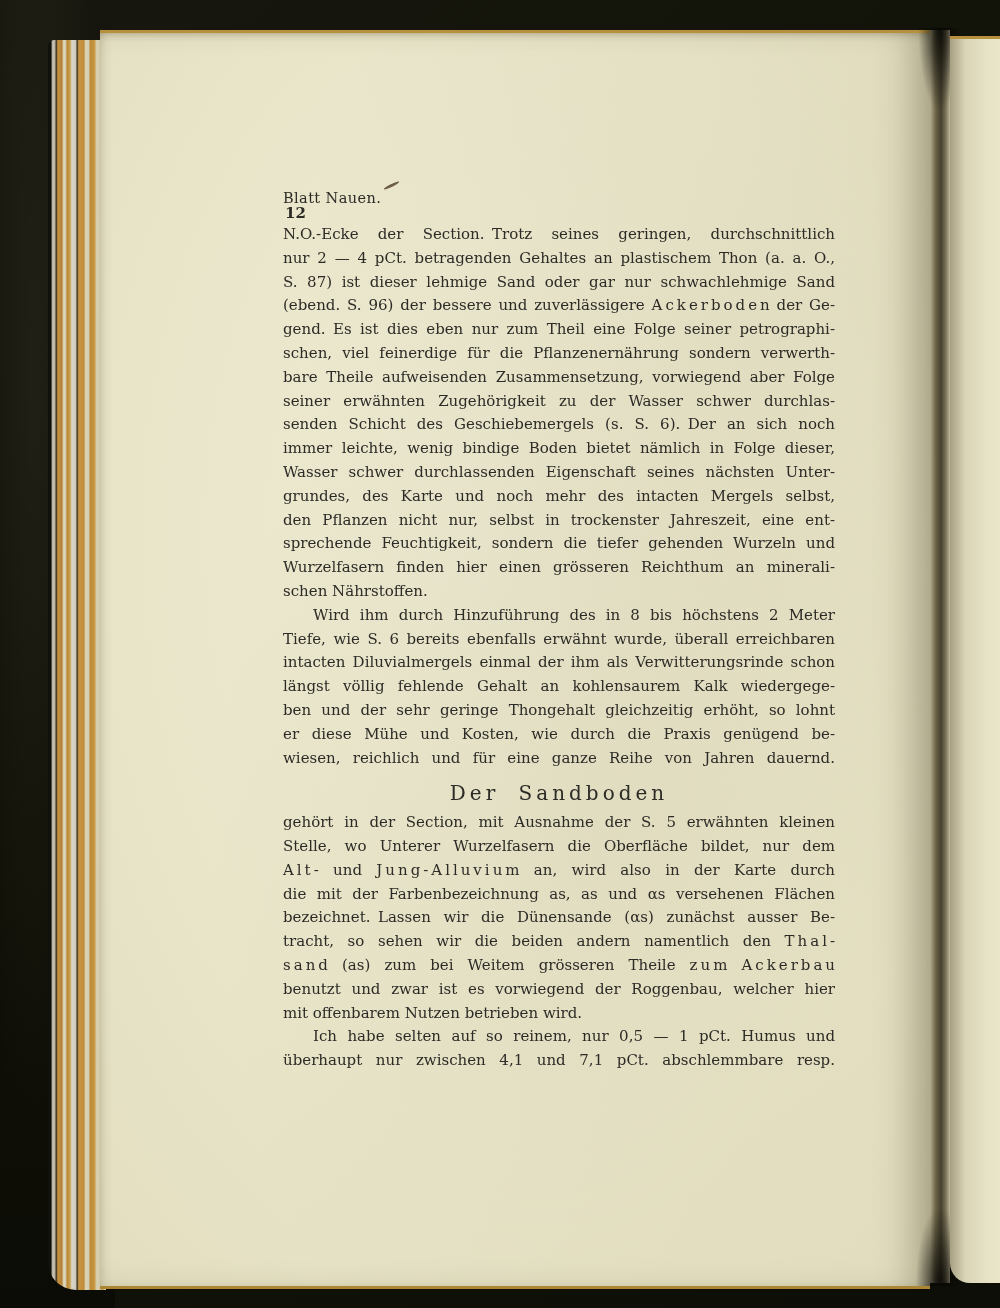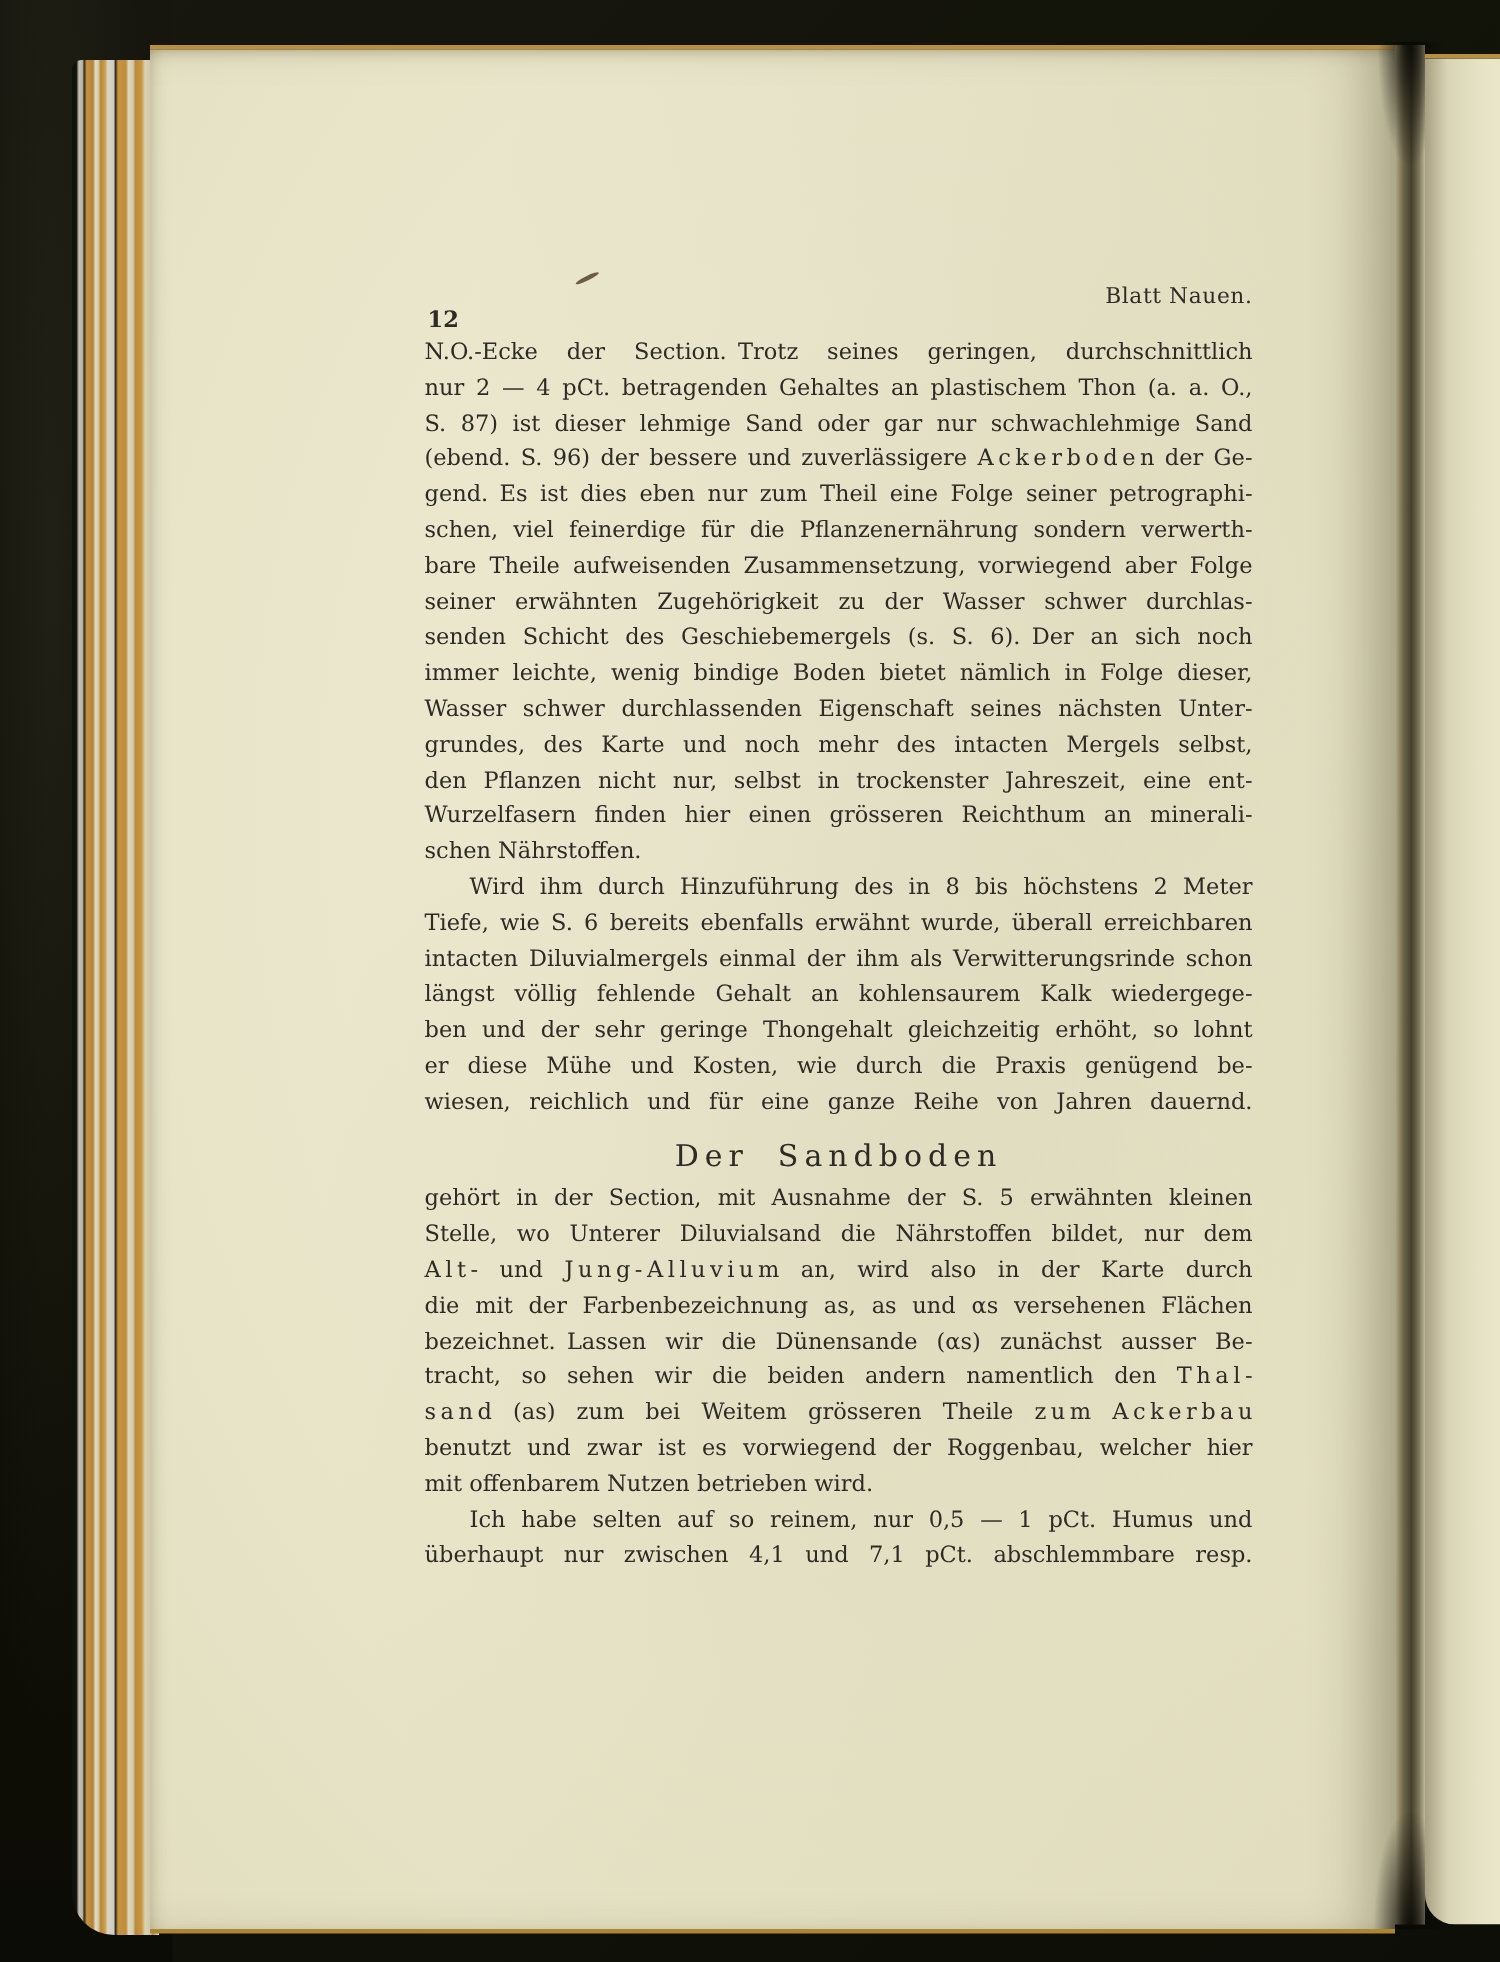--- a/index.html
+++ b/index.html
@@ -52,21 +52,21 @@
          background:linear-gradient(90deg,#a79f82 0%,#d9d4b6 30%,#e7e3c6 75%,#eae6ca 100%);}
   
   .ink-mark{position:absolute;left:383px;top:184px;width:17px;height:3px;border-radius:50%;
          background:#53432f;transform:rotate(-26deg);opacity:.85;}
   
   .text-layer{position:absolute;left:183px;top:153px;width:552px;
          color:#2c2b26;font-size:15px;line-height:23.8px;
          text-rendering:optimizeLegibility;}
   .page-header{position:relative;height:24px;margin-bottom:13px;}
   .page-num{position:absolute;left:2px;top:16px;font-size:15px;font-weight:bold;}
-  .running-title{position:absolute;left:0;right:0;top:1px;text-align:right;
+  .running-title{position:absolute;left:0;right:0;top:1px;text-align:left;
          font-size:14.5px;letter-spacing:.4px;}
   .jline{text-align:justify;text-align-last:justify;text-justify:inter-word;}
   .jline.short{text-align:left;text-align-last:left;}
   .indent-first .jline:first-child{text-indent:30px;}
   .heading{margin:12px 0 5px 0;font-size:20px;font-weight:400;text-align:center;
          letter-spacing:4px;word-spacing:9px;line-height:23.8px;}
 </style>
 </head>
 <body>
 
@@ -88,39 +88,40 @@
           <div class="jline">(ebend. S. 96) der bessere und zuverlässigere A c k e r b o d e n der Ge-</div>
           <div class="jline">gend. Es ist dies eben nur zum Theil eine Folge seiner petrographi-</div>
           <div class="jline">schen, viel feinerdige für die Pflanzenernährung sondern verwerth-</div>
           <div class="jline">bare Theile aufweisenden Zusammensetzung, vorwiegend aber Folge</div>
           <div class="jline">seiner erwähnten Zugehörigkeit zu der Wasser schwer durchlas-</div>
           <div class="jline">senden Schicht des Geschiebemergels (s. S. 6). Der an sich noch</div>
           <div class="jline">immer leichte, wenig bindige Boden bietet nämlich in Folge dieser,</div>
           <div class="jline">Wasser schwer durchlassenden Eigenschaft seines nächsten Unter-</div>
           <div class="jline">grundes, des Karte und noch mehr des intacten Mergels selbst,</div>
           <div class="jline">den Pflanzen nicht nur, selbst in trockenster Jahreszeit, eine ent-</div>
+          <div class="jline">sprechende Feuchtigkeit, sondern die tiefer gehenden Wurzeln und</div>
           <div class="jline">Wurzelfasern finden hier einen grösseren Reichthum an minerali-</div>
         </div>
       <div class="jline short">schen Nährstoffen.</div>
 
       <div class="para indent-first">
           <div class="jline">Wird ihm durch Hinzuführung des in 8 bis höchstens 2 Meter</div>
           <div class="jline">Tiefe, wie S. 6 bereits ebenfalls erwähnt wurde, überall erreichbaren</div>
           <div class="jline">intacten Diluvialmergels einmal der ihm als Verwitterungsrinde schon</div>
           <div class="jline">längst völlig fehlende Gehalt an kohlensaurem Kalk wiedergege-</div>
           <div class="jline">ben und der sehr geringe Thongehalt gleichzeitig erhöht, so lohnt</div>
           <div class="jline">er diese Mühe und Kosten, wie durch die Praxis genügend be-</div>
           <div class="jline">wiesen, reichlich und für eine ganze Reihe von Jahren dauernd.</div>
         </div>
 
       <h2 class="heading">Der Sandboden</h2>
 
       <div class="para">
           <div class="jline">gehört in der Section, mit Ausnahme der S. 5 erwähnten kleinen</div>
-          <div class="jline">Stelle, wo Unterer Diluvialsand die Nährstoffen bildet, nur dem</div>
+          <div class="jline">Stelle, wo Unterer Wurzelfasern die Oberfläche bildet, nur dem</div>
           <div class="jline">A l t - und J u n g - A l l u v i u m an, wird also in der Karte durch</div>
           <div class="jline">die mit der Farbenbezeichnung as, as und αs versehenen Flächen</div>
           <div class="jline">bezeichnet. Lassen wir die Dünensande (αs) zunächst ausser Be-</div>
           <div class="jline">tracht, so sehen wir die beiden andern namentlich den T h a l -</div>
           <div class="jline">s a n d (as) zum bei Weitem grösseren Theile z u m A c k e r b a u</div>
           <div class="jline">benutzt und zwar ist es vorwiegend der Roggenbau, welcher hier</div>
         </div>
       <div class="jline short">mit offenbarem Nutzen betrieben wird.</div>
 
       <div class="para indent-first">

